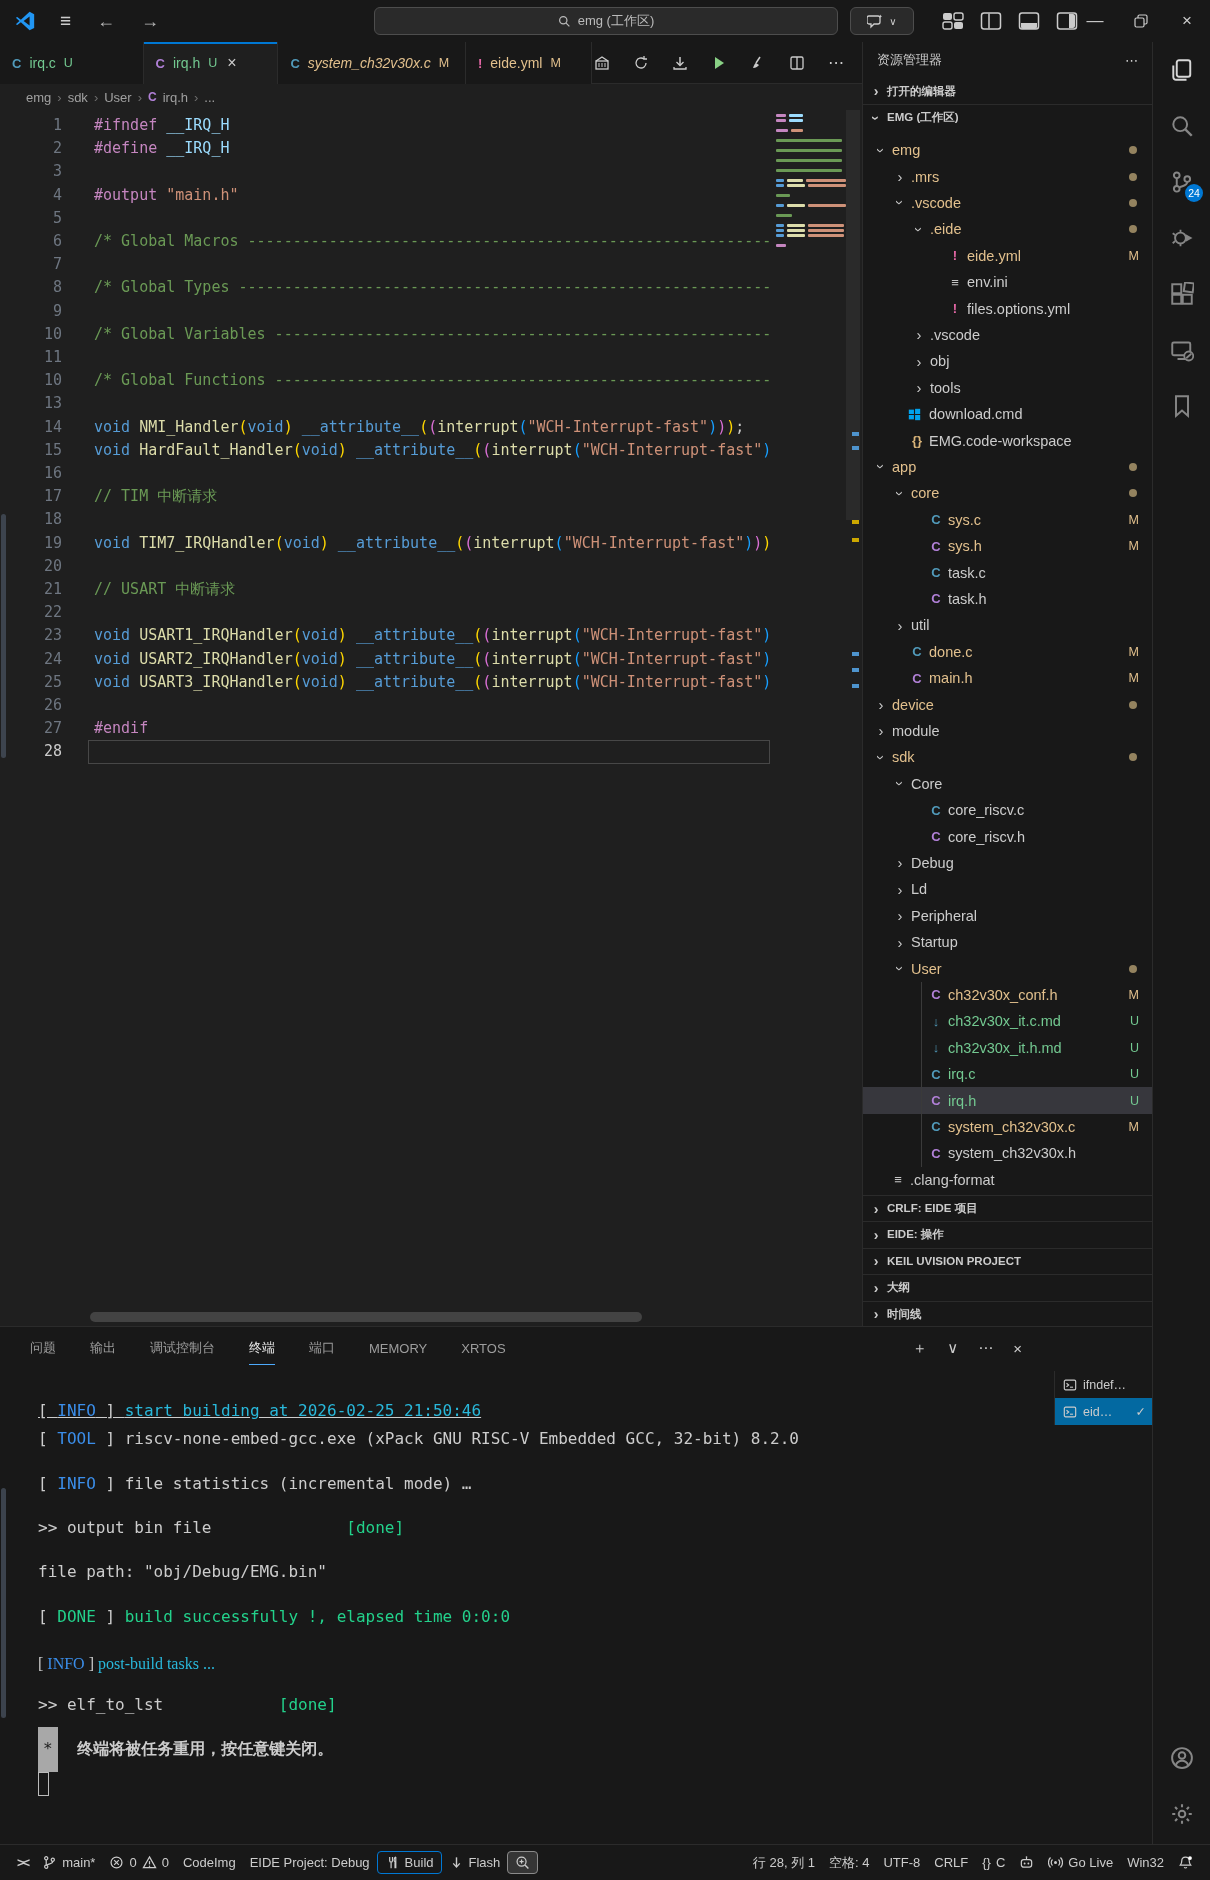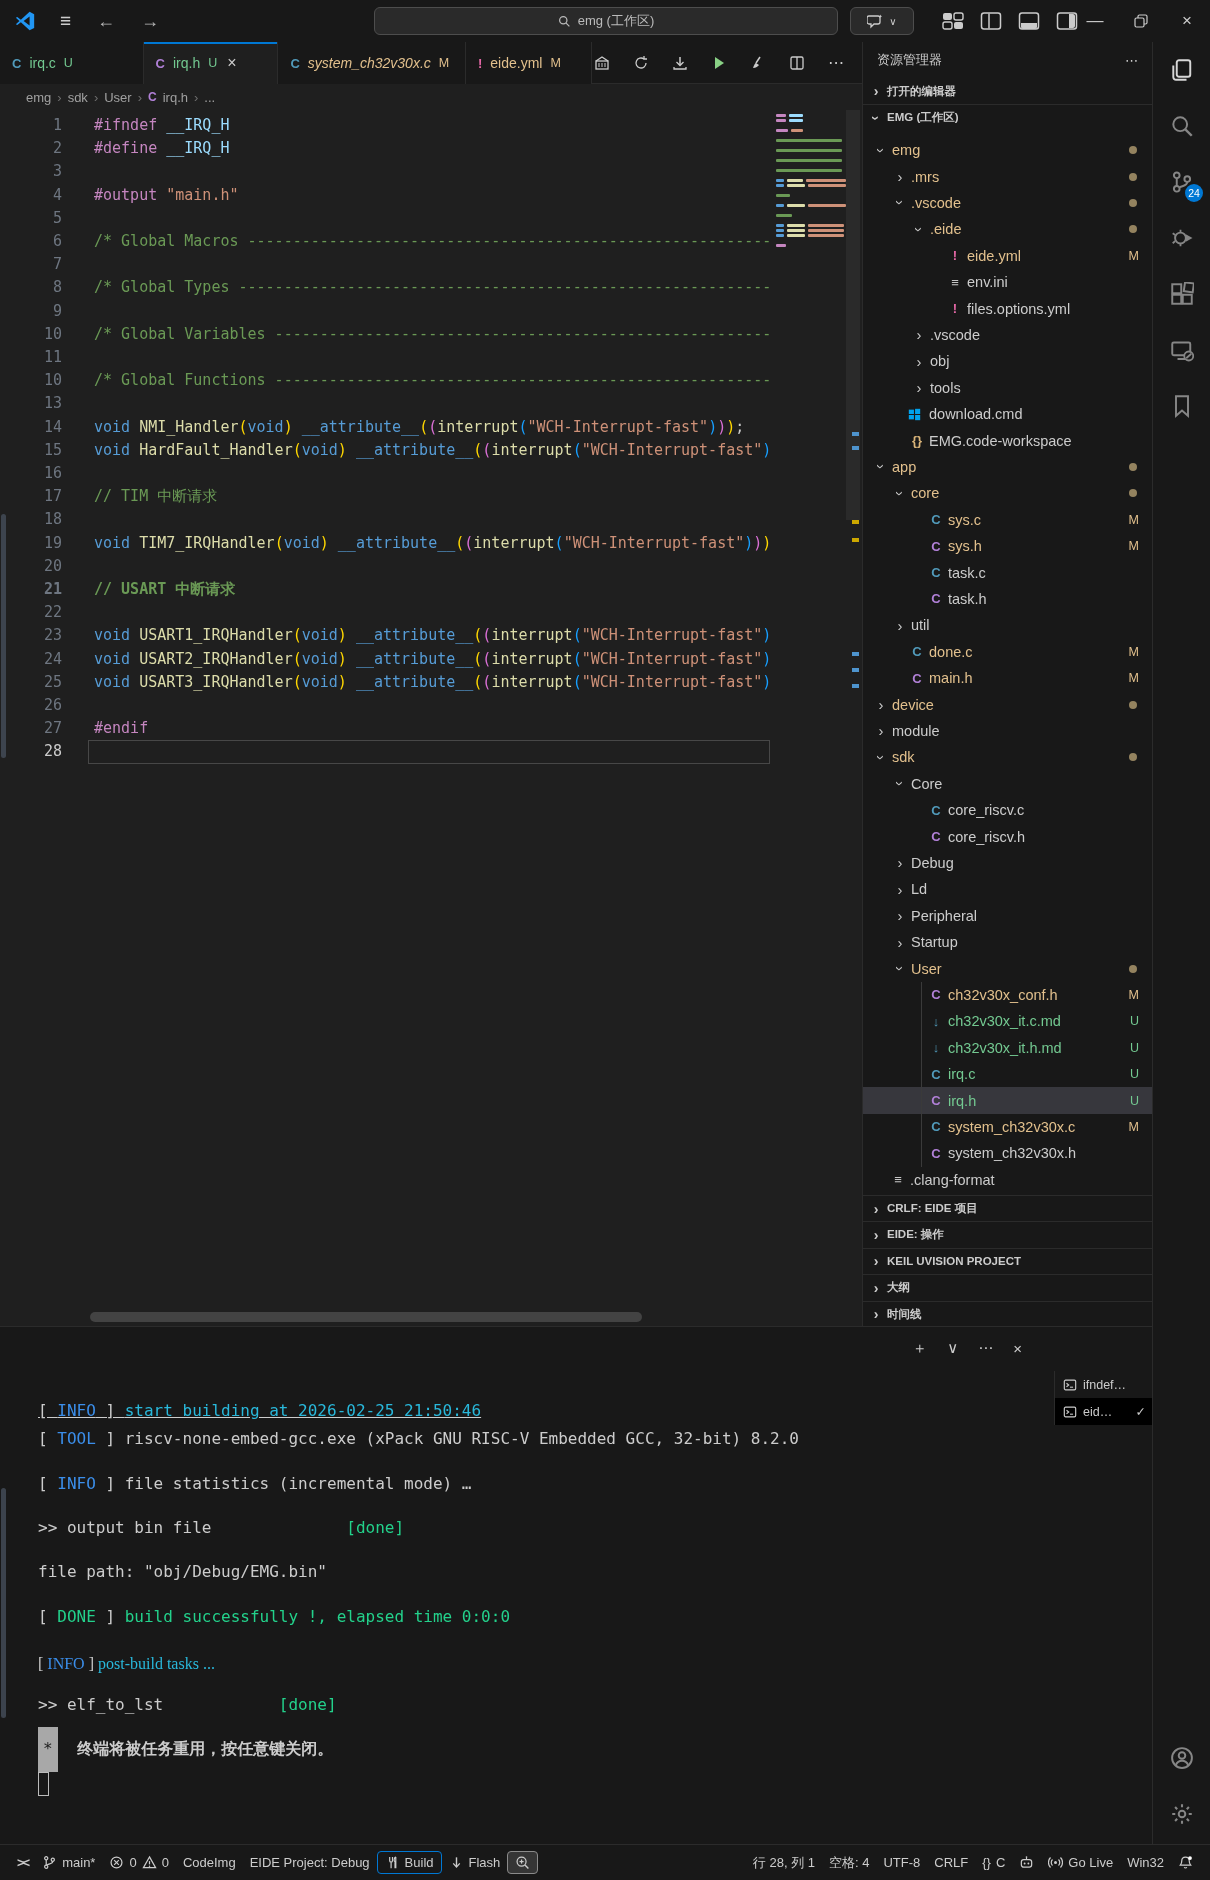--- a/index.html
+++ b/index.html
@@ -87,21 +87,21 @@
   .ptab { font-size:13px; color:#9d9d9d; padding:4px 0; position:relative; }
   .ptab.active { color:#e7e7e7; }
   .ptab.active::after { content:""; position:absolute; left:0; right:0; bottom:-4px; height:1.5px; background:#4daafc; }
   #panel-actions { position:absolute; right:130px; top:0; height:42px; display:flex; gap:20px; align-items:center; color:#cccccc; font-size:15px; }
   #term { position:absolute; left:38px; top:46px; width:1000px; }
   .tline { position:absolute; left:0; height:44.3px; line-height:44.3px; font-size:16px; white-space:pre; }
   .tstar { display:inline-block; background:#a8a8a8; color:#1e1e1e; padding:0 5px; margin-right:10px; }
   #tcursor { position:absolute; left:38px; width:11px; height:24px; border:1px solid #bbbbbb; }
   #termlist { position:absolute; right:0; top:44px; width:98px; border-left:1px solid #2b2b2b; }
   .tl-row { height:27px; display:flex; align-items:center; gap:6px; padding-left:8px; font-size:12.5px; color:#cccccc; position:relative; }
-  .tl-row.sel { background:#000000; }
+  .tl-row.sel { background:#0369a1; }
   .tl-row .chk { position:absolute; right:6px; color:#cccccc; }
 
   
   #statusbar { position:absolute; left:0; top:1844px; width:1210px; height:36px; background:#181818;
     border-top:1px solid #2b2b2b; display:flex; align-items:center; font-size:13px; color:#cccccc; padding:0 10px; }
   .st-item { display:flex; align-items:center; gap:5px; padding:3px 7px; border-radius:4px; white-space:nowrap; }
   .st-item.boxed { border:1px solid #0078d4; }
   .st-item.hl { background:rgba(255,255,255,0.13); border:1px solid #8a8a8a; }
   #st-right { margin-left:auto; display:flex; align-items:center; }
 
@@ -254,21 +254,21 @@
       <div class="cline mono" style="top: 236px;"><span class="ln">11</span><span class="ct"></span></div>
       <div class="cline mono" style="top: 259.2px;"><span class="ln">10</span><span class="ct"><span style="color:#6A9955">/* Global Functions -----------------------------------------------------------------------------------</span></span></div>
       <div class="cline mono" style="top: 282.4px;"><span class="ln">13</span><span class="ct"></span></div>
       <div class="cline mono" style="top: 305.6px;"><span class="ln">14</span><span class="ct"><span style="color:#569CD6">void</span><span style="color:#CCCCCC"> </span><span style="color:#DCDCAA">NMI_Handler</span><span style="color:#FFD700">(</span><span style="color:#569CD6">void</span><span style="color:#FFD700">)</span><span style="color:#CCCCCC"> </span><span style="color:#569CD6">__attribute__</span><span style="color:#FFD700">(</span><span style="color:#DA70D6">(</span><span style="color:#DCDCAA">interrupt</span><span style="color:#179FFF">(</span><span style="color:#CE9178">"WCH-Interrupt-fast"</span><span style="color:#179FFF">)</span><span style="color:#DA70D6">)</span><span style="color:#FFD700">)</span><span style="color:#CCCCCC">;</span></span></div>
       <div class="cline mono" style="top: 328.8px;"><span class="ln">15</span><span class="ct"><span style="color:#569CD6">void</span><span style="color:#CCCCCC"> </span><span style="color:#DCDCAA">HardFault_Handler</span><span style="color:#FFD700">(</span><span style="color:#569CD6">void</span><span style="color:#FFD700">)</span><span style="color:#CCCCCC"> </span><span style="color:#569CD6">__attribute__</span><span style="color:#FFD700">(</span><span style="color:#DA70D6">(</span><span style="color:#DCDCAA">interrupt</span><span style="color:#179FFF">(</span><span style="color:#CE9178">"WCH-Interrupt-fast"</span><span style="color:#179FFF">)</span></span></div>
       <div class="cline mono" style="top: 352px;"><span class="ln">16</span><span class="ct"></span></div>
       <div class="cline mono" style="top: 375.2px;"><span class="ln">17</span><span class="ct"><span style="color:#6A9955">// TIM 中断请求</span></span></div>
       <div class="cline mono" style="top: 398.4px;"><span class="ln">18</span><span class="ct"></span></div>
       <div class="cline mono" style="top: 421.6px;"><span class="ln">19</span><span class="ct"><span style="color:#569CD6">void</span><span style="color:#CCCCCC"> </span><span style="color:#DCDCAA">TIM7_IRQHandler</span><span style="color:#FFD700">(</span><span style="color:#569CD6">void</span><span style="color:#FFD700">)</span><span style="color:#CCCCCC"> </span><span style="color:#569CD6">__attribute__</span><span style="color:#FFD700">(</span><span style="color:#DA70D6">(</span><span style="color:#DCDCAA">interrupt</span><span style="color:#179FFF">(</span><span style="color:#CE9178">"WCH-Interrupt-fast"</span><span style="color:#179FFF">)</span><span style="color:#DA70D6">)</span><span style="color:#FFD700">)</span></span></div>
       <div class="cline mono" style="top: 444.8px;"><span class="ln">20</span><span class="ct"></span></div>
-      <div class="cline mono" style="top: 468px; font-weight: bold;"><span class="ln">21</span><span class="ct"><span style="color:#6A9955">// USART 中断请求</span></span></div>
+      <div class="cline mono" style="top: 468px;"><span class="ln">21</span><span class="ct"><span style="color:#6A9955">// USART 中断请求</span></span></div>
       <div class="cline mono" style="top: 491.2px;"><span class="ln">22</span><span class="ct"></span></div>
       <div class="cline mono" style="top: 514.4px;"><span class="ln">23</span><span class="ct"><span style="color:#569CD6">void</span><span style="color:#CCCCCC"> </span><span style="color:#DCDCAA">USART1_IRQHandler</span><span style="color:#FFD700">(</span><span style="color:#569CD6">void</span><span style="color:#FFD700">)</span><span style="color:#CCCCCC"> </span><span style="color:#569CD6">__attribute__</span><span style="color:#FFD700">(</span><span style="color:#DA70D6">(</span><span style="color:#DCDCAA">interrupt</span><span style="color:#179FFF">(</span><span style="color:#CE9178">"WCH-Interrupt-fast"</span><span style="color:#179FFF">)</span></span></div>
       <div class="cline mono" style="top: 537.6px;"><span class="ln">24</span><span class="ct"><span style="color:#569CD6">void</span><span style="color:#CCCCCC"> </span><span style="color:#DCDCAA">USART2_IRQHandler</span><span style="color:#FFD700">(</span><span style="color:#569CD6">void</span><span style="color:#FFD700">)</span><span style="color:#CCCCCC"> </span><span style="color:#569CD6">__attribute__</span><span style="color:#FFD700">(</span><span style="color:#DA70D6">(</span><span style="color:#DCDCAA">interrupt</span><span style="color:#179FFF">(</span><span style="color:#CE9178">"WCH-Interrupt-fast"</span><span style="color:#179FFF">)</span></span></div>
       <div class="cline mono" style="top: 560.8px;"><span class="ln">25</span><span class="ct"><span style="color:#569CD6">void</span><span style="color:#CCCCCC"> </span><span style="color:#DCDCAA">USART3_IRQHandler</span><span style="color:#FFD700">(</span><span style="color:#569CD6">void</span><span style="color:#FFD700">)</span><span style="color:#CCCCCC"> </span><span style="color:#569CD6">__attribute__</span><span style="color:#FFD700">(</span><span style="color:#DA70D6">(</span><span style="color:#DCDCAA">interrupt</span><span style="color:#179FFF">(</span><span style="color:#CE9178">"WCH-Interrupt-fast"</span><span style="color:#179FFF">)</span></span></div>
       <div class="cline mono" style="top: 584px;"><span class="ln">26</span><span class="ct"></span></div>
       <div class="cline mono" style="top: 607.2px;"><span class="ln">27</span><span class="ct"><span style="color:#C586C0">#endif</span></span></div>
       <div class="cline mono cur" style="top: 630.4px;"><span class="ln">28</span><span class="ct"></span></div>
     </div>
   <div id="minimap">
       <div class="mrow" style="top: 0px; left: 2px; width: 10px; background: rgb(197, 134, 192);"></div>
@@ -663,20 +663,29 @@
     </div>
     <div class="ab-item" style="top: 1748px;">
       <svg width="24" height="24" viewBox="0 0 16 16">
         <circle cx="8" cy="8" r="2.2" fill="none" stroke="#868686" stroke-width="1.3"></circle>
         <path d="M8 1.5 v2 M8 12.5 v2 M1.5 8 h2 M12.5 8 h2 M3.4 3.4 l1.4 1.4 M11.2 11.2 l1.4 1.4 M12.6 3.4 l-1.4 1.4 M4.8 11.2 l-1.4 1.4" stroke="#868686" stroke-width="1.4"></path>
       </svg>
     </div>
   </div>
 
 <div id="panel">
+  <div id="panel-tabs">
+      <div class="ptab">问题</div>
+      <div class="ptab">输出</div>
+      <div class="ptab">调试控制台</div>
+      <div class="ptab active">终端</div>
+      <div class="ptab">端口</div>
+      <div class="ptab">MEMORY</div>
+      <div class="ptab">XRTOS</div>
+    </div>
   <div id="panel-actions">
       <span>＋</span>
       <span>∨</span>
       <span>⋯</span>
       <span>×</span>
     </div>
   <div id="term">
       <div class="tline mono" style="top: 16px; text-decoration: underline;"><span style="color:#cccccc;">[ </span><span style="color:#3b8eea;">INFO</span><span style="color:#cccccc;"> ] </span><span style="color:#29b8db;">start building at 2026-02-25 21:50:46</span></div>
       <div class="tline mono" style="top: 44.3px;"><span style="color:#cccccc;">[ </span><span style="color:#3b8eea;">TOOL</span><span style="color:#cccccc;"> ] </span><span style="color:#cccccc;">riscv-none-embed-gcc.exe (xPack GNU RISC-V Embedded GCC, 32-bit) 8.2.0</span></div>
       <div class="tline mono" style="top: 88.6px;"><span style="color:#cccccc;">[ </span><span style="color:#3b8eea;">INFO</span><span style="color:#cccccc;"> ] </span><span style="color:#cccccc;">file statistics (incremental mode) …</span></div>

